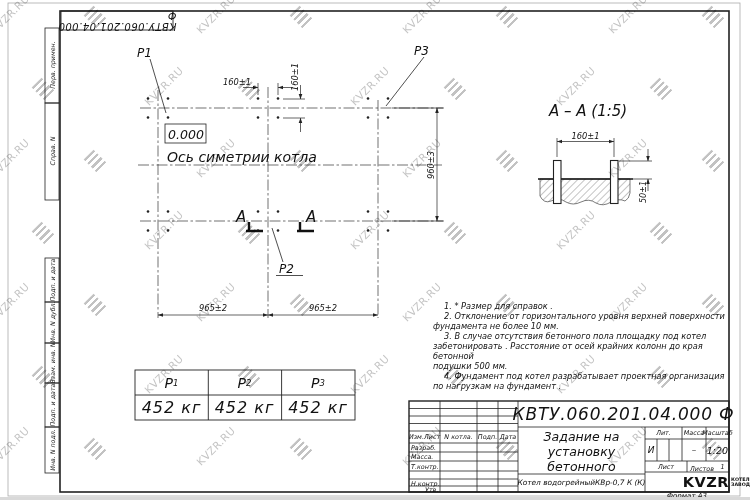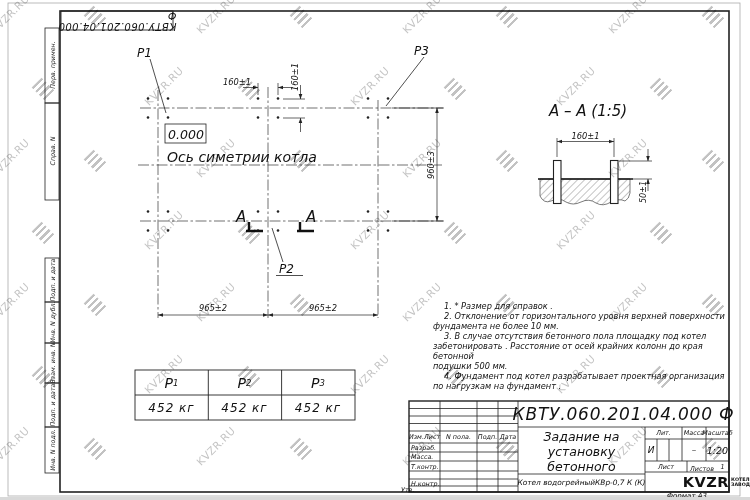--- a/index.html
+++ b/index.html
@@ -16,21 +16,21 @@
   .stamp-inner{transform:rotate(180deg);font-style:italic;font-size:10px;letter-spacing:.5px;color:#111;}
   
   .side-label{position:absolute;transform:translate(-50%,-50%) rotate(-90deg);
               font-size:6.3px;font-style:italic;color:#222;white-space:nowrap;}
   
   .notes{position:absolute;left:433px;top:301px;width:298px;font-size:8.2px;line-height:10px;
          font-style:italic;color:#111;}
   .notes .num{padding-left:11px;}
   
   .wt-h{font-size:14px;} .wt-h sub{font-size:8.5px;}
-  .wt-v{font-size:12px;letter-spacing:1px;}
+  .wt-v{font-size:16px;letter-spacing:1px;}
   
   .tb-small{font-size:6.4px;}
   .doc-num{font-size:17px;letter-spacing:.8px;font-weight:500;}
   .tb-title{font-size:12.5px;line-height:15px;font-weight:500;}
   .tb-prod{font-size:7.4px;line-height:8.6px;}
   .logo-box{position:absolute;left:646px;top:472px;width:83px;height:20px;display:flex;
             align-items:center;justify-content:center;gap:2px;font-style:normal;padding-left:36px;}
   .logo-ooo{transform:rotate(-90deg);font-size:6px;font-weight:900;letter-spacing:-1px;
             background:#111;color:#111;line-height:5px;height:14px;width:7px;
             display:flex;align-items:center;justify-content:center;overflow:hidden;}
@@ -261,29 +261,29 @@
     <span>Р</span>
       <sub>3</sub>
   </div>
   <div class="t ctr wt-v" style="left:135px;top:395px;width:73px;height:25px;">452 кг</div>
   <div class="t ctr wt-v" style="left:208px;top:395px;width:73px;height:25px;">452 кг</div>
   <div class="t ctr wt-v" style="left:281px;top:395px;width:74px;height:25px;">452 кг</div>
 
   <div class="t ctr doc-num" style="left:518px;top:401px;width:211px;height:26px;">КВТУ.060.201.04.000  Ф</div>
 
   <div class="t ctr tb-small" style="left:409px;top:431px;width:31px;height:12px;">Изм.Лист</div>
-  <div class="t ctr tb-small" style="left:440px;top:431px;width:37px;height:12px;">N пола.</div>
+  <div class="t ctr tb-small" style="left:440px;top:431px;width:37px;height:12px;">N котла.</div>
   <div class="t ctr tb-small" style="left:477px;top:431px;width:21px;height:12px;">Подп.</div>
   <div class="t ctr tb-small" style="left:498px;top:431px;width:20px;height:12px;">Дата</div>
 
   <div class="t tb-small" style="left:411px;top:444px;">Разраб.</div>
   <div class="t tb-small" style="left:411px;top:453px;">Масса.</div>
   <div class="t tb-small" style="left:411px;top:462.5px;">Т.контр.</div>
   <div class="t tb-small" style="left:411px;top:479.5px;">Н.контр.</div>
-  <div class="t tb-small" style="left:401px;top:486px;">Утв.</div>
+  <div class="t tb-small" style="left:425px;top:486px;">Утв.</div>
 
   <div class="t ctr tb-title" style="left:518px;top:428px;width:127px;height:46px;flex-direction:column;">
     <div>Задание на</div>
     <div>установку</div>
     <div>бетонного</div>
   </div>
   <div class="t ctr tb-prod" style="left:518px;top:474px;width:127px;height:18px;flex-direction:row;">
     <div>Котел водогрейный</div>
     <div>КВр-0,7 К (К)</div>
   </div>

